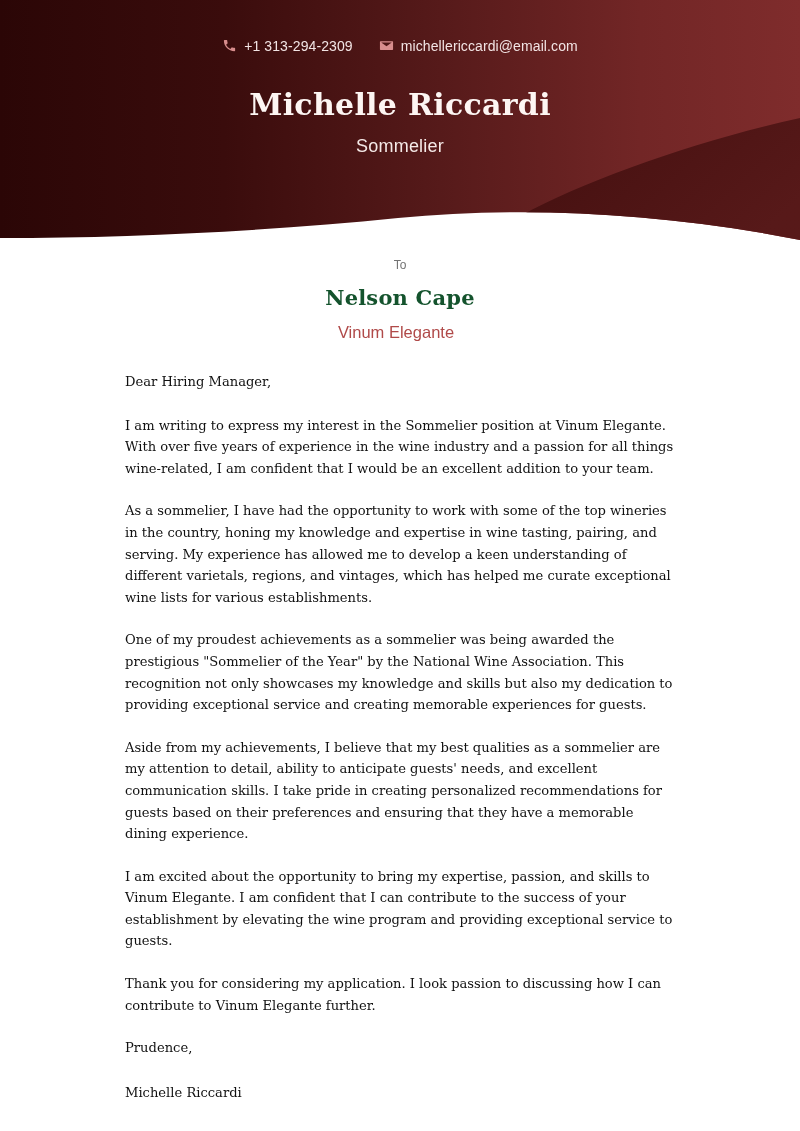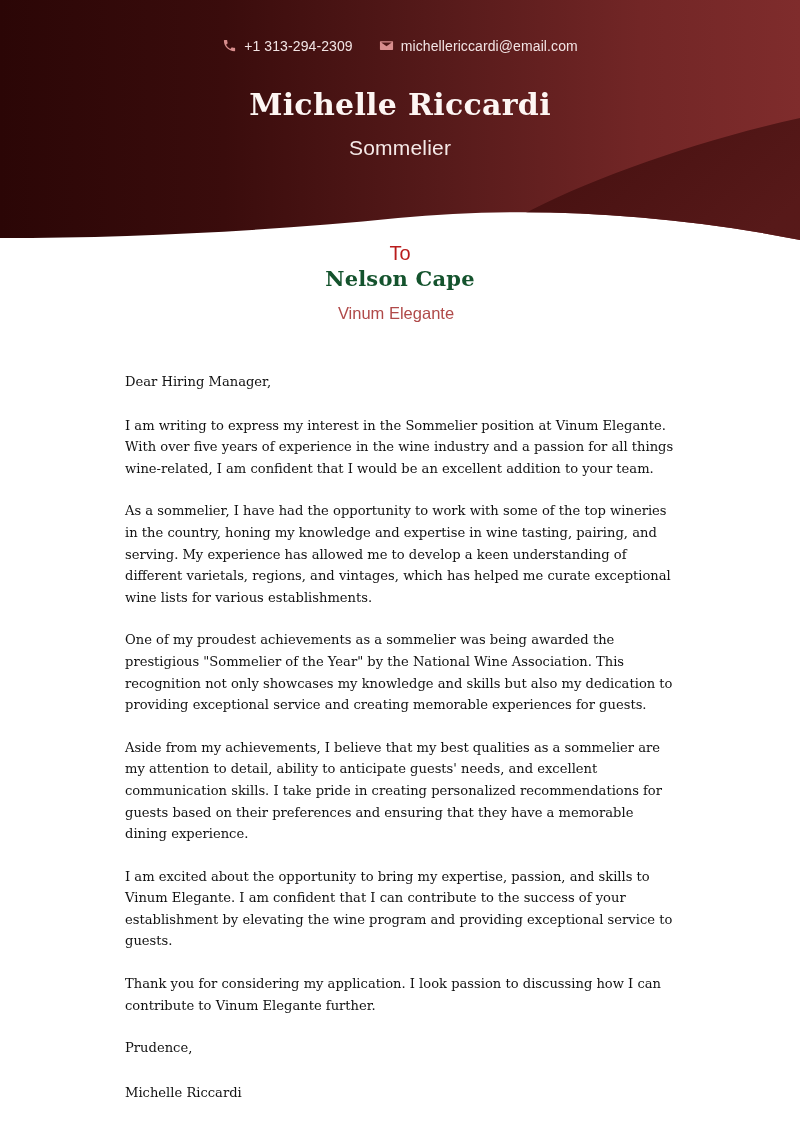--- a/index.html
+++ b/index.html
@@ -90,41 +90,41 @@
     font-weight: 700;
     font-size: 30px;
     letter-spacing: 0.3px;
     color: #fdf6f3;
     line-height: 1.15;
     margin: 0;
   }
   .applicant-role {
     font-family: "Liberation Sans", sans-serif;
     font-weight: 400;
-    font-size: 21px;
+    font-size: 18px;
     color: #f5e9e7;
     letter-spacing: 0.2px;
     margin: 14px 0 0 0;
     line-height: 1;
   }
 
   
   .recipient {
     position: absolute;
     top: 243px;
     left: 0;
     width: 800px;
     text-align: center;
   }
   .recipient-to {
     font-family: "Liberation Sans", sans-serif;
-    font-size: 20px;
-    color: #b91c1c;
-    line-height: 1;
-    margin: 0;
+    font-size: 12px;
+    color: #737373;
+    line-height: 1;
+    margin: 16px;
   }
   .recipient-name {
     font-family: "DejaVu Serif", "Liberation Serif", serif;
     font-weight: 700;
     font-size: 21px;
     color: #14532d;
     line-height: 1;
     margin: 5px 0 0 0;
     letter-spacing: 0.2px;
   }

